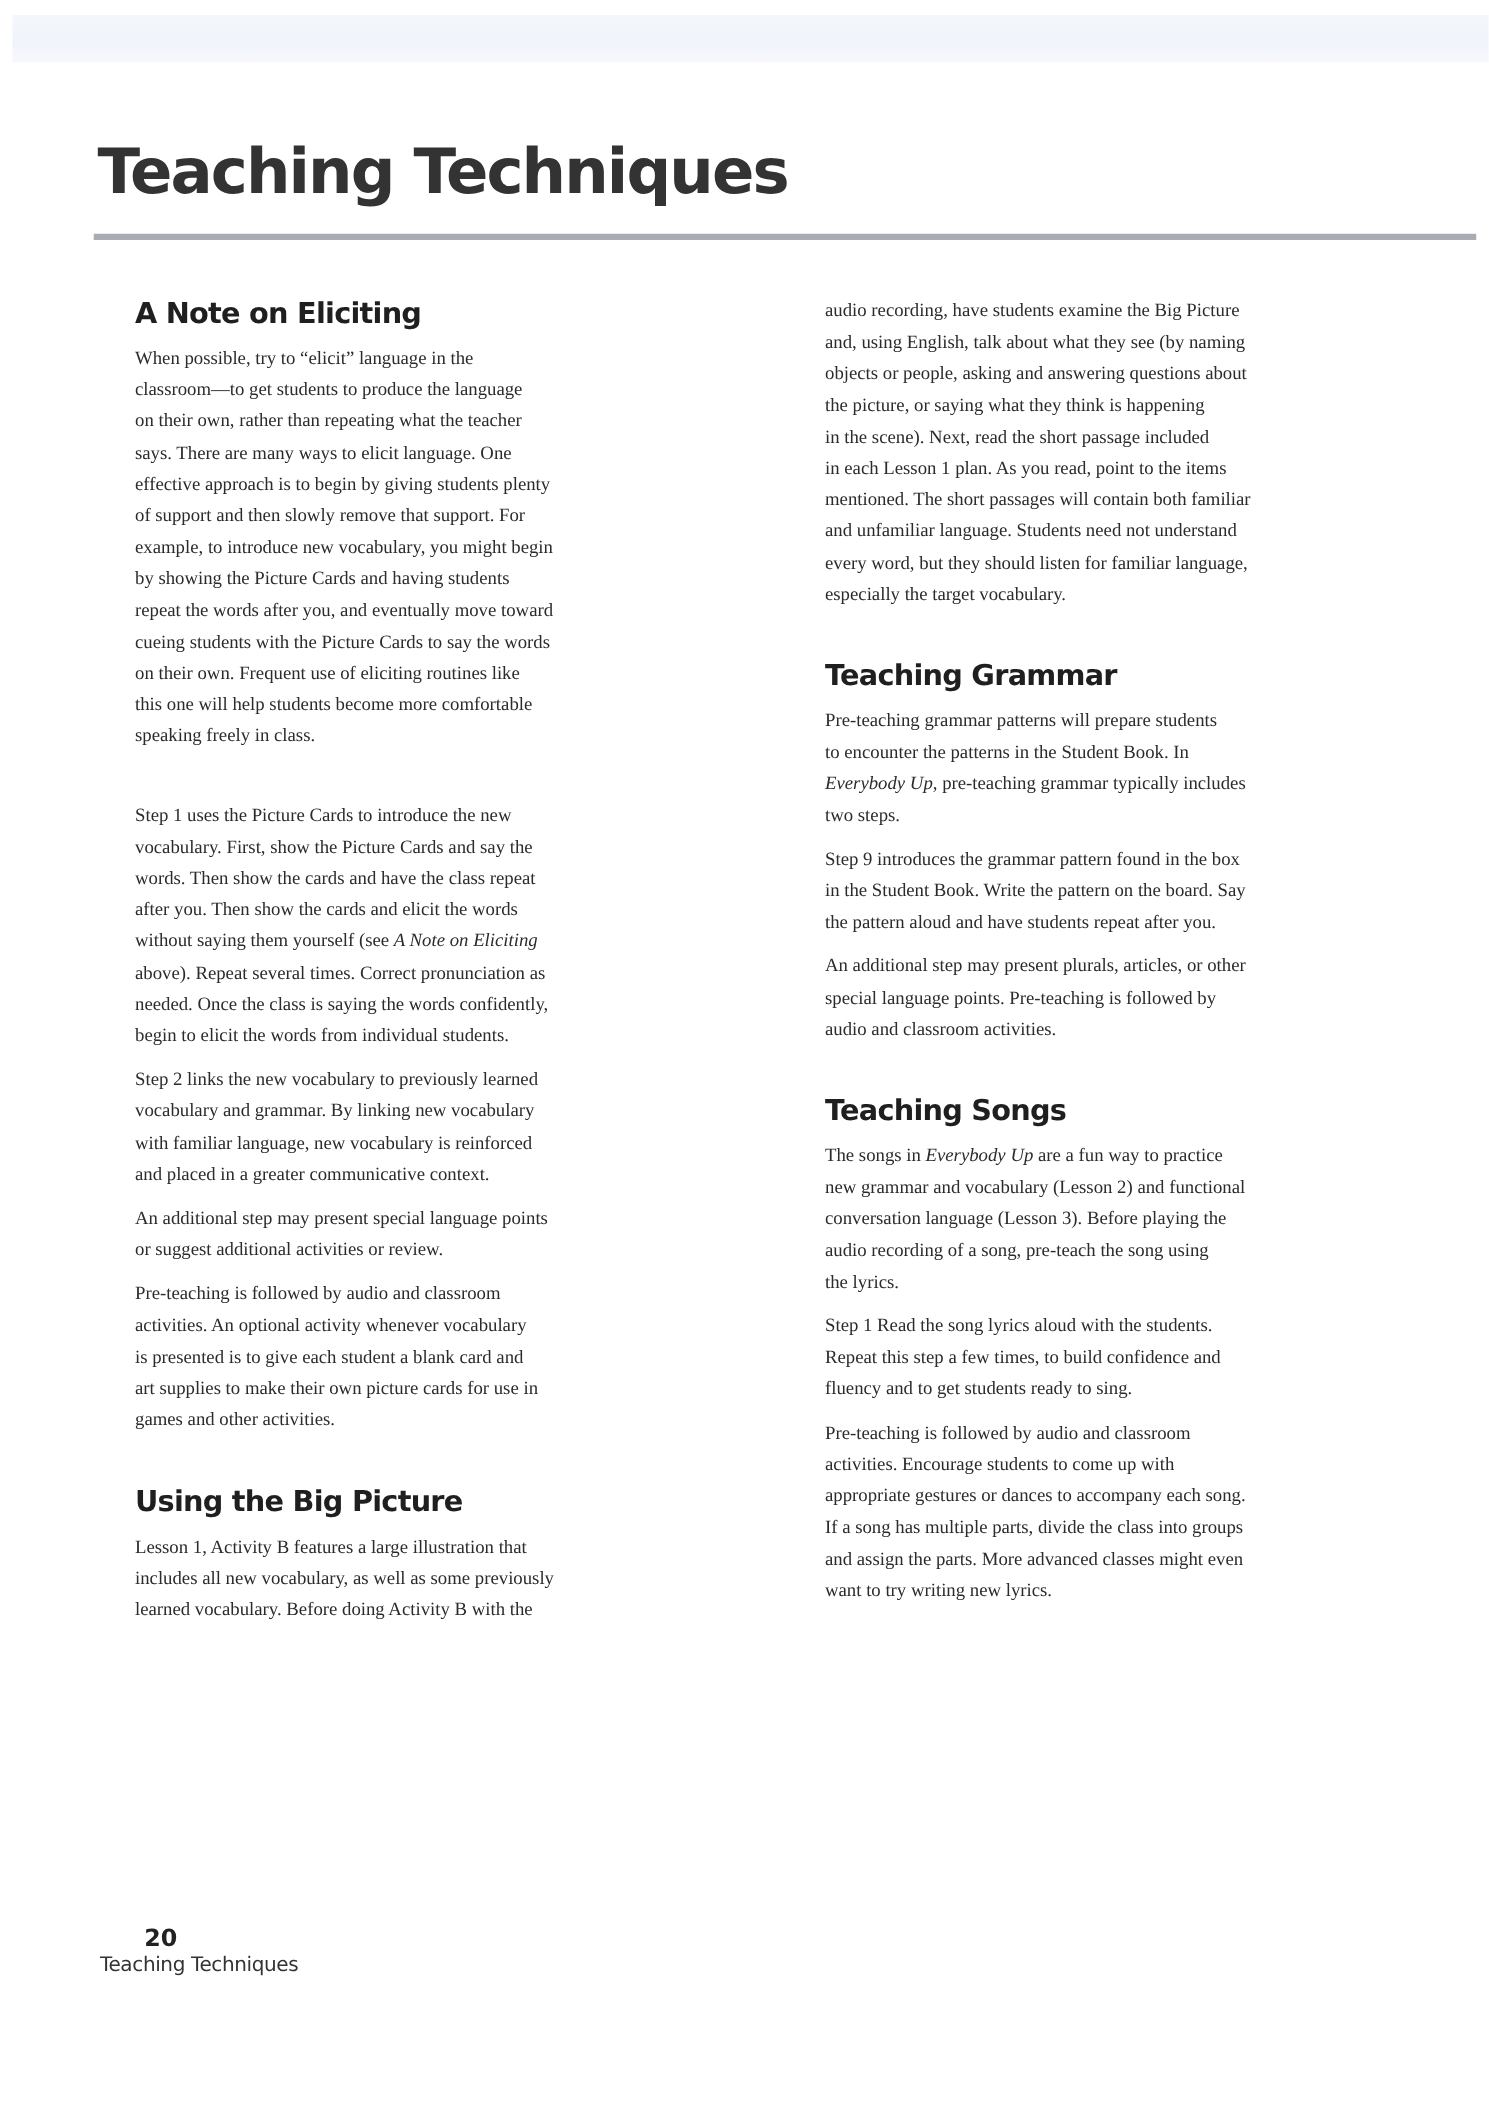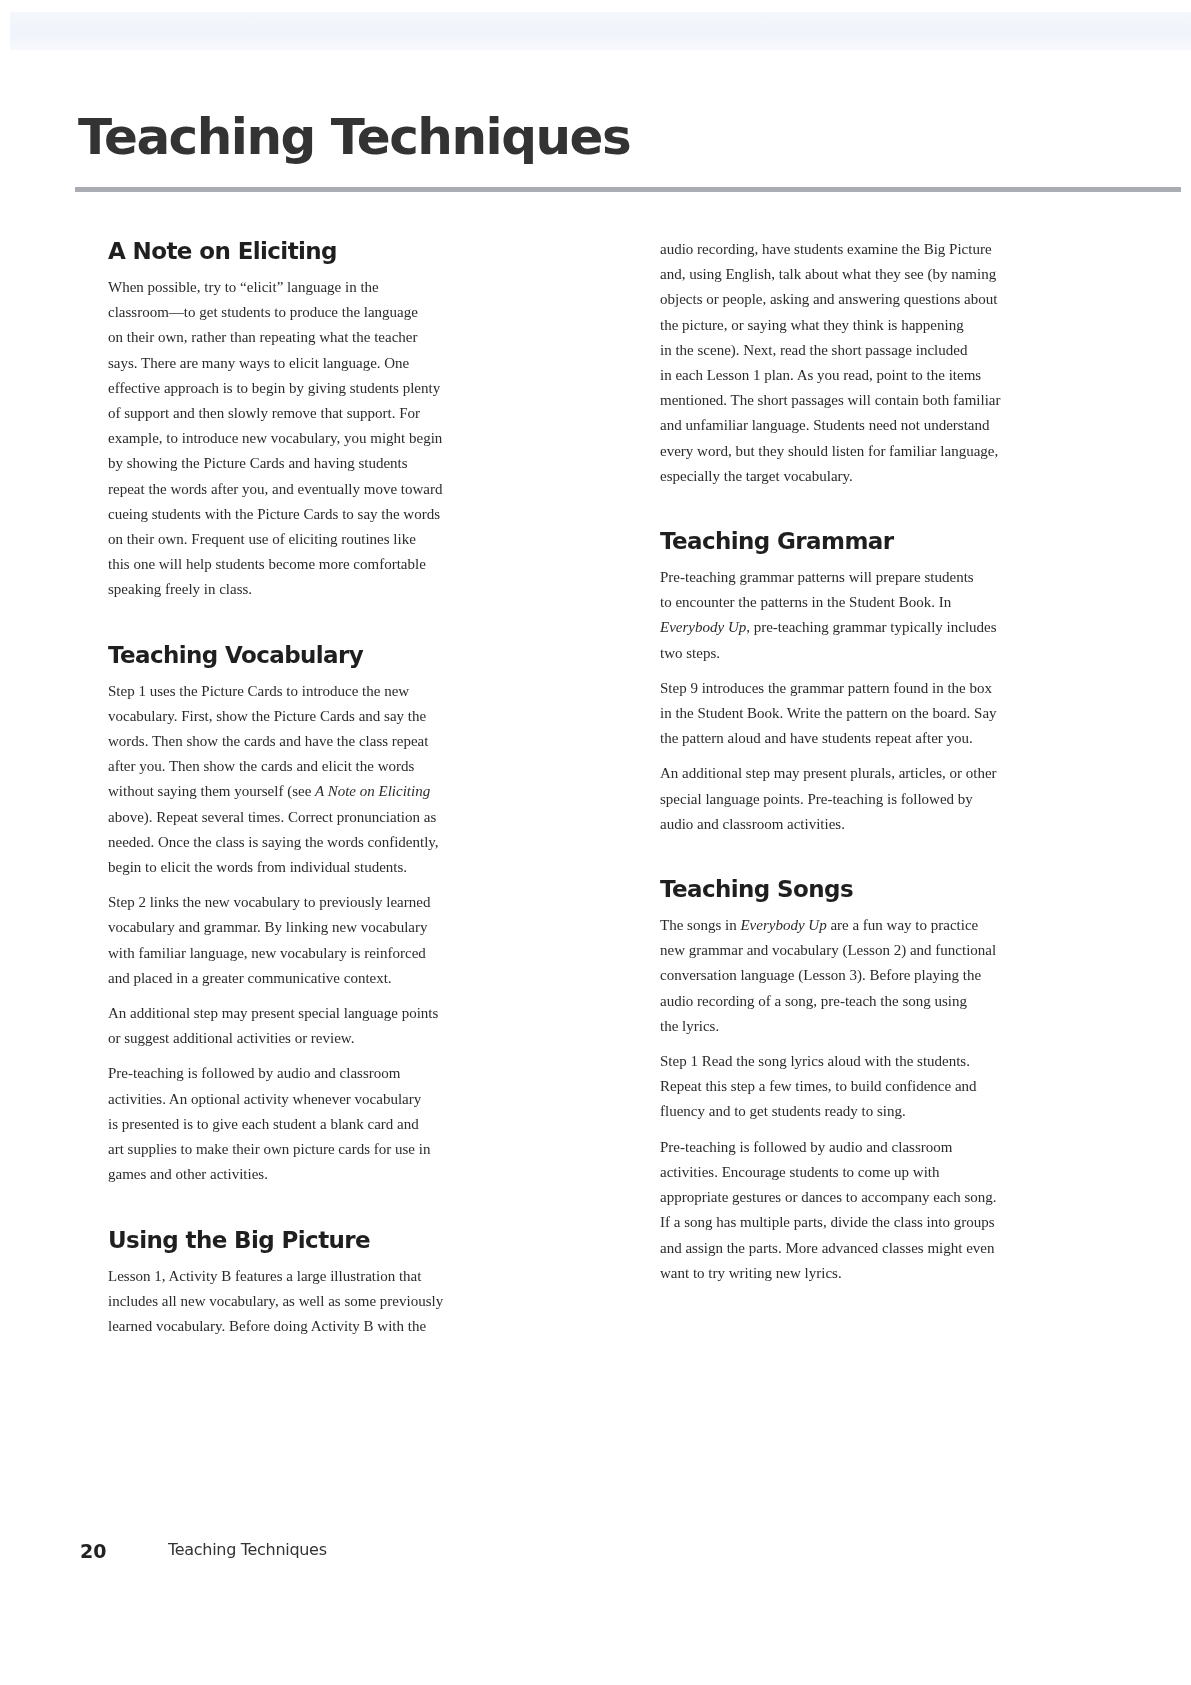--- a/index.html
+++ b/index.html
@@ -30,21 +30,21 @@
     }
     p.para {
       font-family: "Liberation Serif", serif; font-size: 15px;
       line-height: 25.2px; color: #2b2b2b; margin-bottom: 10px;
       white-space: pre-line;
     }
     p.para em { }
     .section { margin-bottom: 38px; margin-left: 28px; }
     .footer {
       position: absolute; left: 80px; top: 1540px;
-      display: flex; align-items: flex-start;
+      display: flex; align-items: center; flex-direction: column;
     }
     .page-number {
       font-family: "DejaVu Sans", sans-serif; font-weight: bold;
       font-size: 19px; color: #222; width: 88px;
     }
     .running-title {
       font-family: "DejaVu Sans", sans-serif; font-size: 16px; color: #333;
       letter-spacing: -0.3px;
     }
   </style>
@@ -69,21 +69,20 @@
 example, to introduce new vocabulary, you might begin
 by showing the Picture Cards and having students
 repeat the words after you, and eventually move toward
 cueing students with the Picture Cards to say the words
 on their own. Frequent use of eliciting routines like
 this one will help students become more comfortable
 speaking freely in class.</p>
   </section>
 
   <section class="section">
-    <h2 class="section-heading">Teaching Vocabulary</h2>
     <p class="para"><span>Step 1 uses the Picture Cards to introduce the new
 vocabulary. First, show the Picture Cards and say the
 words. Then show the cards and have the class repeat
 after you. Then show the cards and elicit the words
 without saying them yourself (see </span><em>A Note on Eliciting</em><span>
 above). Repeat several times. Correct pronunciation as
 needed. Once the class is saying the words confidently,
 begin to elicit the words from individual students.</span></p>
     <p class="para">Step 2 links the new vocabulary to previously learned
 vocabulary and grammar. By linking new vocabulary

